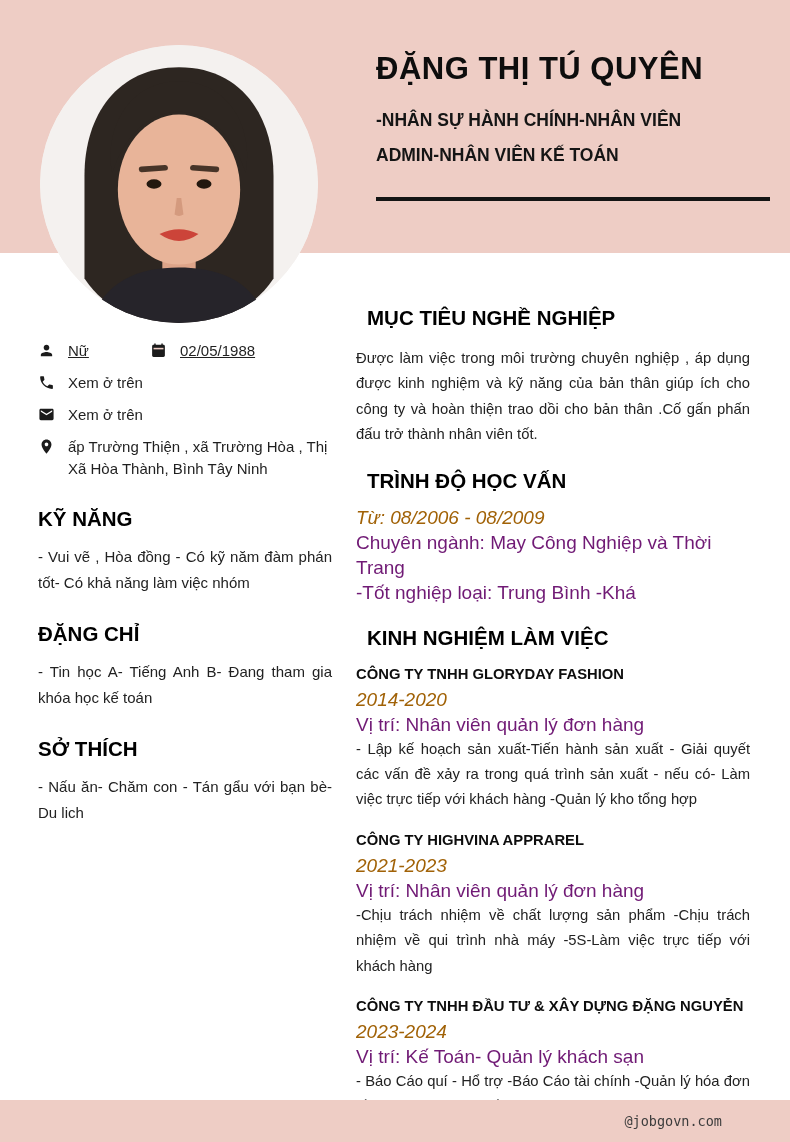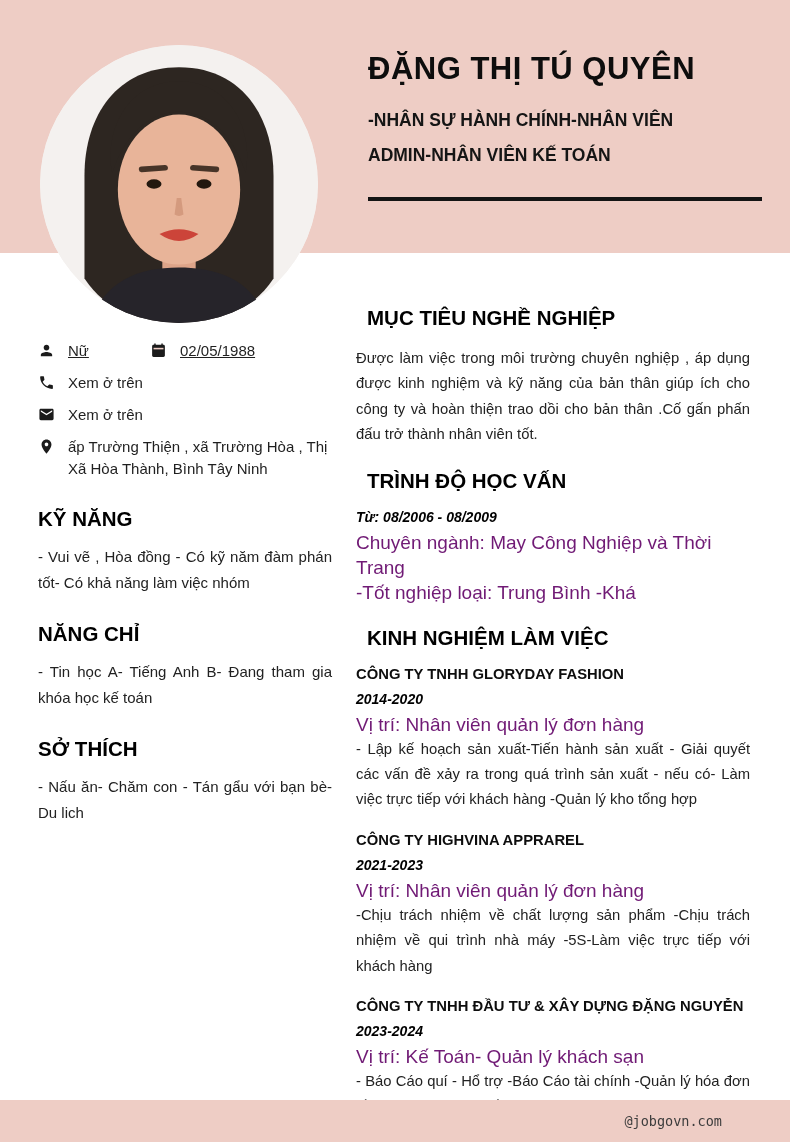--- a/index.html
+++ b/index.html
@@ -7,41 +7,41 @@
     position:relative;width:790px;height:1142px;overflow:hidden;background:#ffffff;
     font-family:"Liberation Sans","DejaVu Sans",sans-serif;color:#1f1f1f;
   }
   
   .header-band{position:absolute;left:0;top:0;width:790px;height:253px;background:#eecdc5;}
   .avatar{
     position:absolute;left:40px;top:45px;width:278px;height:278px;border-radius:50%;
     overflow:hidden;background:#f4f1ef;z-index:2;
   }
   .avatar svg{display:block;width:100%;height:100%;}
-  .header-text{position:absolute;left:368px;top:50px;width:394px;z-index:2;}
+  .header-text{position:absolute;left:376px;top:50px;width:394px;z-index:2;}
   .name{font-size:31px;font-weight:bold;color:#0d0d0d;line-height:38px;letter-spacing:.5px;margin:0;}
   .subtitle{font-size:17.5px;font-weight:bold;color:#151515;line-height:35px;margin-top:15px;}
   .title-divider{width:394px;height:4px;background:#141414;margin-top:24px;}
   
   .left-col{position:absolute;left:38px;top:340px;width:294px;}
   .info-row{display:flex;align-items:flex-start;margin-bottom:10px;line-height:22px;font-size:15px;}
   .info-row .ic{flex:0 0 17px;height:17px;margin-right:13px;margin-top:2px;}
   .ic svg{display:block;width:17px;height:17px;fill:#1b1b1b;}
   .pair{display:flex;align-items:flex-start;text-decoration:underline;}
   .pair.first{width:112px;}
   .info-text{color:#1f1f1f;}
   .section-title{font-size:20.5px;font-weight:bold;color:#000;margin:27px 0 13px 0;line-height:24px;}
   .section-body{font-size:15px;line-height:25.5px;text-align:justify;color:#222;}
   
   .right-col{position:absolute;left:356px;top:294px;width:394px;}
   .r-title{font-size:20.5px;font-weight:bold;color:#000;line-height:26px;margin:11px;}
   .r-body{font-size:14.8px;line-height:25.4px;text-align:justify;color:#222;margin-top:15px;}
   .edu-block{margin-top:9px;}
   .line-strong{font-size:14.8px;font-weight:bold;color:#0d0d0d;line-height:25px;}
-  .line-italic{font-size:14px;font-style:italic;color:#000000;line-height:25px;font-weight:bold;}
+  .line-italic{font-size:19px;font-style:italic;color:#a16207;line-height:25px;}
   .line-plain{font-size:19px;color:#701a75;line-height:25px;}
   .r-section{margin-top:20px;}
   .job{margin-top:10px;}
   .job + .job{margin-top:15px;}
   .job-details{font-size:14.8px;line-height:25.4px;text-align:justify;color:#222;}
   
   .footer-bar{
     position:absolute;left:0;bottom:0;width:790px;height:42px;background:#eecdc5;
     display:flex;align-items:center;justify-content:flex-end;box-sizing:border-box;padding-right:68px;
   }
@@ -128,21 +128,21 @@
       </span>
       <span class="info-text">ấp Trường Thiện , xã Trường Hòa , Thị Xã Hòa Thành, Bình Tây Ninh</span>
     </div>
 
     <div>
       <div class="section-title">KỸ NĂNG</div>
       <div class="section-body">- Vui vẽ , Hòa đồng - Có kỹ năm đàm phán tốt- Có khả năng làm việc nhóm</div>
     </div>
 
     <div>
-      <div class="section-title">NĂNG CHỈ</div>
+      <div class="section-title">ĐẶNG CHỈ</div>
       <div class="section-body">- Tin học A- Tiếng Anh B- Đang tham gia khóa học kế toán</div>
     </div>
 
     <div>
       <div class="section-title">SỞ THÍCH</div>
       <div class="section-body">- Nấu ăn- Chăm con - Tán gẩu với bạn bè- Du lich</div>
     </div>
 
   </div>
 

